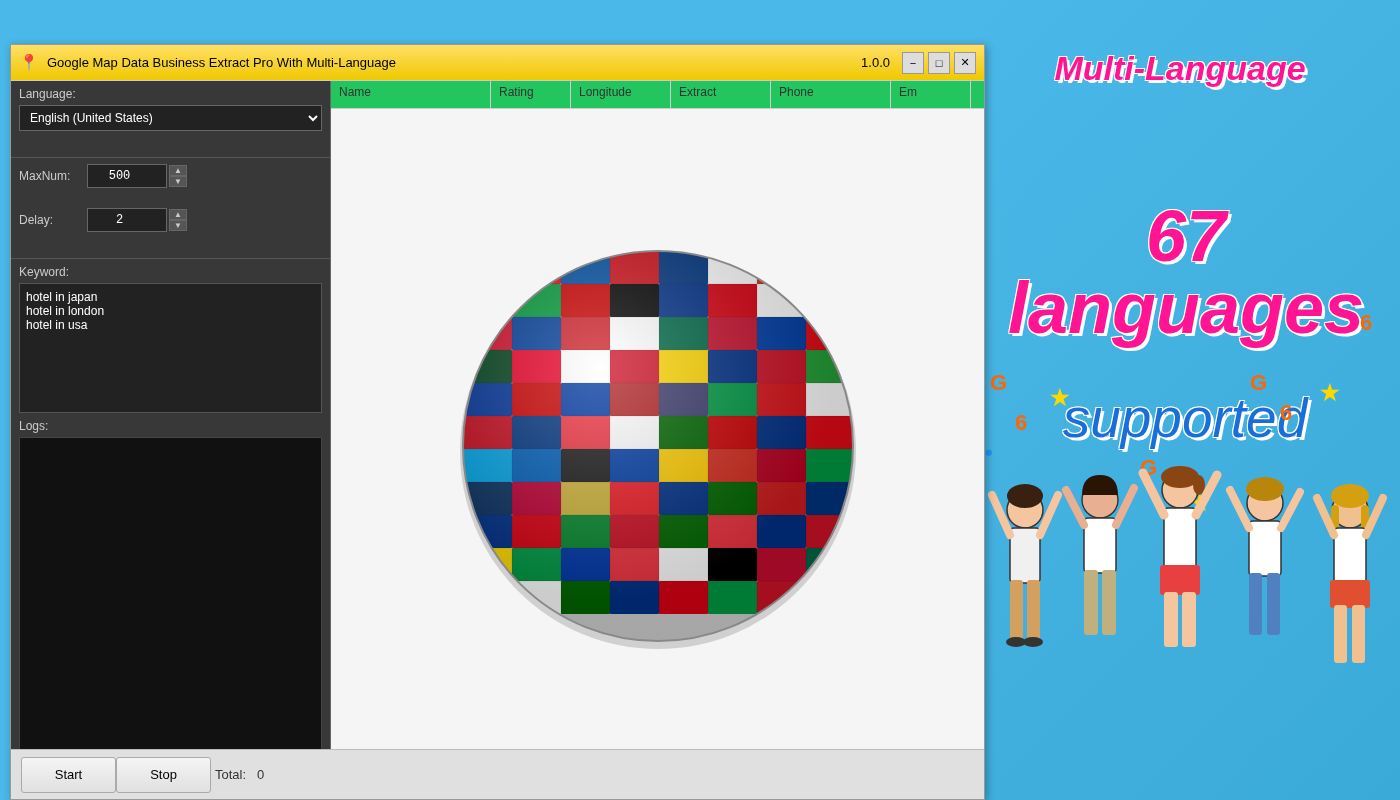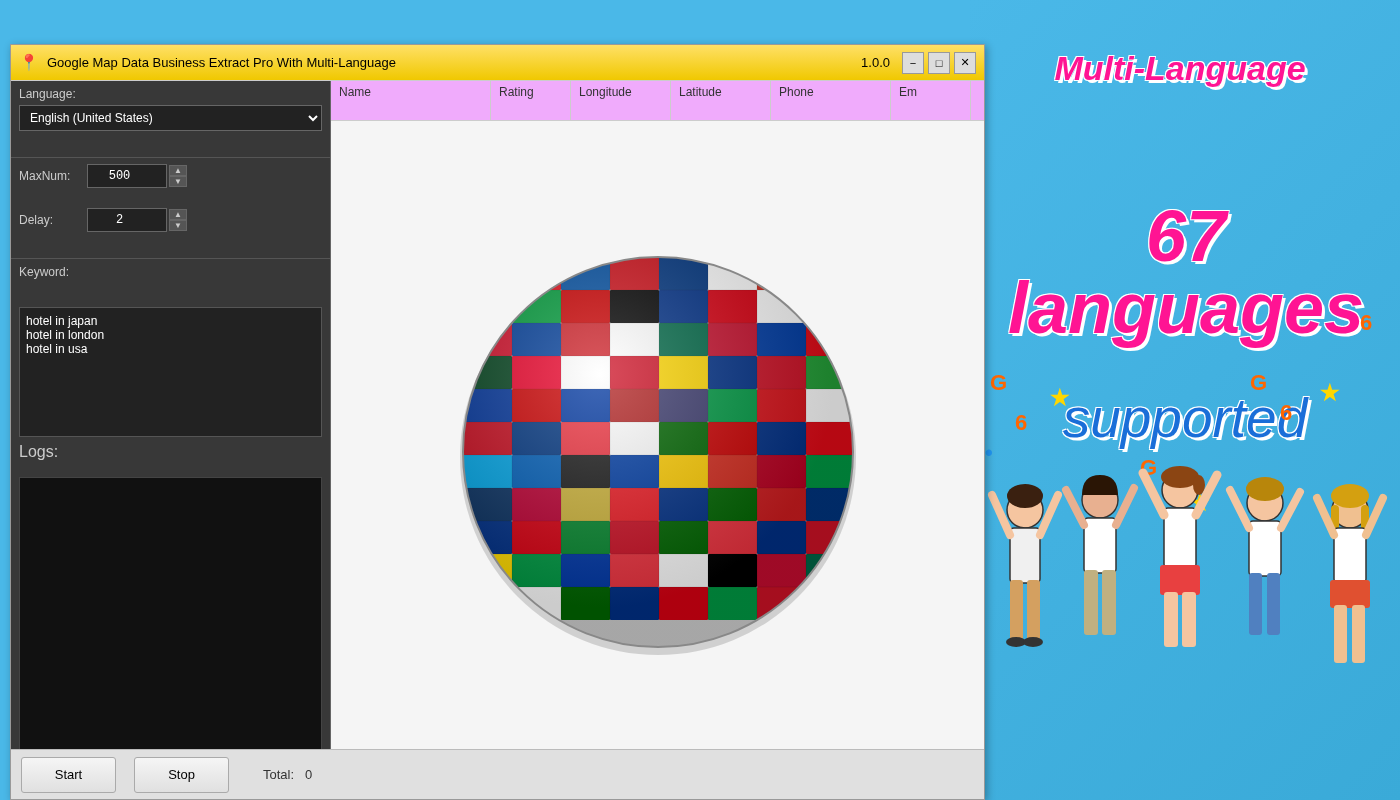--- a/index.html
+++ b/index.html
@@ -235,22 +235,22 @@
 
     .logs-section {
       display: flex;
       flex-direction: column;
       flex: 1;
       min-height: 0;
     }
 
     .logs-label {
       color: #ccc;
-      font-size: 16px;
-      padding: 6px 8px 16px;
+      font-size: 12px;
+      padding: 6px 8px 4px;
       border-radius: 9px;
     }
 
     .logs-area {
       flex: 1;
       background: #111;
       color: #0f0;
       border: 1px solid #444;
       margin: 0 8px 8px;
       padding: 4px;
@@ -276,23 +276,23 @@
     .right-panel {
       flex: 1;
       display: flex;
       flex-direction: column;
       background: #f5f5f5;
       overflow: hidden;
     }
 
     .data-grid-header {
       display: flex;
-      background: #f0abfc;
+      background: #22c55e;
       border-bottom: 1px solid #ccc;
-      height: 40px;
+      height: 28px;
       flex-shrink: 0;
     }
 
     .col-header {
       padding: 4px 8px;
       font-size: 12px;
       font-weight: normal;
       color: #333;
       border-right: 1px solid #ccc;
       white-space: nowrap;
@@ -517,40 +517,40 @@
         <div class="field-row">
           <span class="field-label" style="margin-bottom:0;margin-right:8px;min-width:60px;">Delay:</span>
           <input type="number" class="num-input" value="2" style="background: rgb(34, 34, 34); color: rgb(255, 255, 255); border: 1px solid rgb(102, 102, 102); padding: 2px 6px; font-size: 12px; height: 24px; width: 80px; text-align: center;">
           <div class="spin-btns">
             <button class="spin-btn">▲</button>
             <button class="spin-btn">▼</button>
           </div>
         </div>
       </div>
 
-      <div style="display:flex;flex-direction:column;flex:0 0 auto;gap:24px;">
+      <div style="display:flex;flex-direction:column;flex:0 0 auto;">
         <div class="keyword-label">Keyword:</div>
         <textarea class="keyword-area" style="height: 130px; flex: 0 0 auto;">hotel in japan
 hotel in london
 hotel in usa</textarea>
       </div>
 
       <div class="logs-section">
         <div class="logs-label">Logs:</div>
         <div class="logs-area"></div>
       </div>
     </div>
 
     <div class="right-panel">
 
       <div class="data-grid-header">
         <div class="col-header" style="width:160px;">Name</div>
         <div class="col-header" style="width:80px;">Rating</div>
         <div class="col-header" style="width:100px;">Longitude</div>
-        <div class="col-header" style="width:100px;">Latitude</div>
+        <div class="col-header" style="width:100px;">Extract</div>
         <div class="col-header" style="width:120px;">Phone</div>
         <div class="col-header" style="width:80px;">Em</div>
       </div>
 
       <div class="globe-area">
 
         <svg viewBox="0 0 420 420" width="420" height="420" xmlns="http://www.w3.org/2000/svg">
           <defs>
             <clipPath id="circle-clip">
               <circle cx="210" cy="210" r="195"></circle>
@@ -692,22 +692,22 @@
       <div class="grid-scrollbar">
         <div class="scrollbar-arrow">◀</div>
         <div class="scrollbar-track">
           <div class="scrollbar-thumb"></div>
         </div>
         <div class="scrollbar-arrow">▶</div>
       </div>
     </div>
   </div>
 
-  <div style="position:absolute;bottom:0;left:0;right:0;height:50px;background:#e0e0e0;border-top:1px solid #bbb;display:flex;align-items:center;padding:0 10px;gap:18px;z-index:20;">
+  <div style="position:absolute;bottom:0;left:0;right:0;height:50px;background:#e0e0e0;border-top:1px solid #bbb;display:flex;align-items:center;padding:0 10px;gap:0;z-index:20;">
     <button class="action-btn">Start</button>
     <button class="action-btn">Stop</button>
-    <span style="font-size:13px;color:#333;margin-left:16px;">
+    <span style="font-size:13px;color:#333;margin-left:4px;">
       <span>Total:</span>
       &nbsp;
       <span>0</span>
     </span>
   </div>
 </div>
 
 </body></html>

